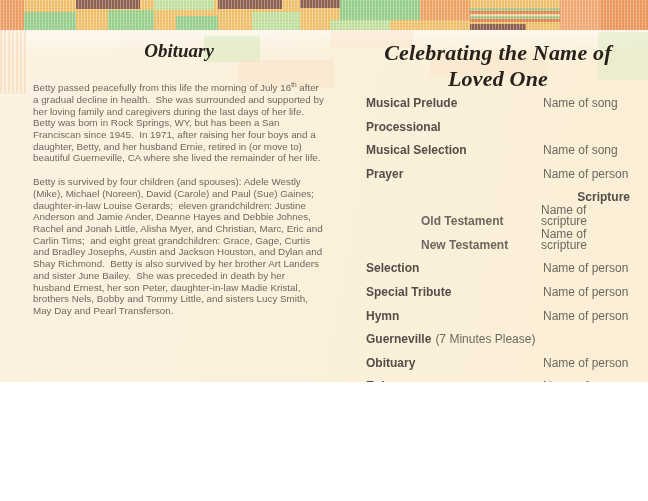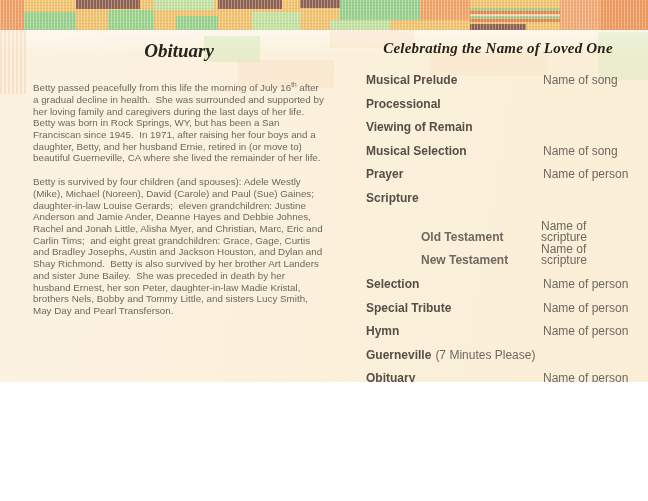--- a/index.html
+++ b/index.html
@@ -22,27 +22,27 @@
   .bottom-strip{position:absolute;left:0;top:446px;width:648px;height:21px;
     background:linear-gradient(rgba(254,248,236,0), #fef8ec 45%);}
   .bottom-band{position:absolute;left:0;top:467px;width:648px;height:34px;background:#fcedd2;}
   
   .page{position:absolute;top:40px;}
   .page h1{margin:0;font-family:"Liberation Serif",serif;font-style:italic;font-weight:700;
     color:#27221c;text-align:center;}
   .page.left{left:33px;width:292px;}
   .page.left h1{font-size:19px;margin-bottom:17px;}
   .page.right{left:366px;width:264px;}
-  .page.right h1{font-size:15px;letter-spacing:.2px;margin-bottom:18px;}
+  .page.right h1{font-size:22px;letter-spacing:.2px;margin-bottom:6px;}
   .body-text{font-size:9.8px;line-height:11.7px;color:#6e6860;}
   .body-text p{margin:0 0 12px 0;white-space:pre-wrap;}
   .body-text sup{font-size:6.5px;}
   
   .svc-row{display:flex;align-items:flex-end;margin-bottom:12.6px;font-size:12px;line-height:11px;}
-  .svc-row.tight{margin-bottom:17px;}
+  .svc-row.tight{margin-bottom:2px;justify-content:flex-end;}
   .svc-label{font-weight:700;color:#544e47;white-space:nowrap;}
   .svc-suffix{color:#6e6860;font-weight:400;margin-left:4px;white-space:nowrap;}
   .leader{flex:1 1 auto;margin:0 8px 0 7px;
     background-image:radial-gradient(circle,#b0a592 1px, rgba(0,0,0,0) 1.2px);
     background-size:5px 3px;background-repeat:repeat-x;background-position:0 calc(100% - 2px);}
   .svc-value{flex:0 0 87px;width:87px;color:#6e6860;}
   .svc-row.sub{margin-bottom:1.5px;padding-left:55px;}
   .svc-row.sub .svc-label{font-weight:700;color:#6e6860;}
   .svc-row.sub .svc-value{flex-basis:89px;width:89px;}
 </style>
@@ -92,23 +92,20 @@
     <div>
         <div class="svc-row">
           <span class="svc-label">Musical Prelude</span>
           <span class="leader"></span>
           <span class="svc-value">Name of song</span>
         </div>
         <div class="svc-row">
           <span class="svc-label">Processional</span>
         </div>
         <div class="svc-row">
-          <span class="svc-label">Viewing of Remain</span>
-        </div>
-        <div class="svc-row">
           <span class="svc-label">Musical Selection</span>
           <span class="leader"></span>
           <span class="svc-value">Name of song</span>
         </div>
         <div class="svc-row">
           <span class="svc-label">Prayer</span>
           <span class="leader"></span>
           <span class="svc-value">Name of person</span>
         </div>
         <div class="svc-row tight">

